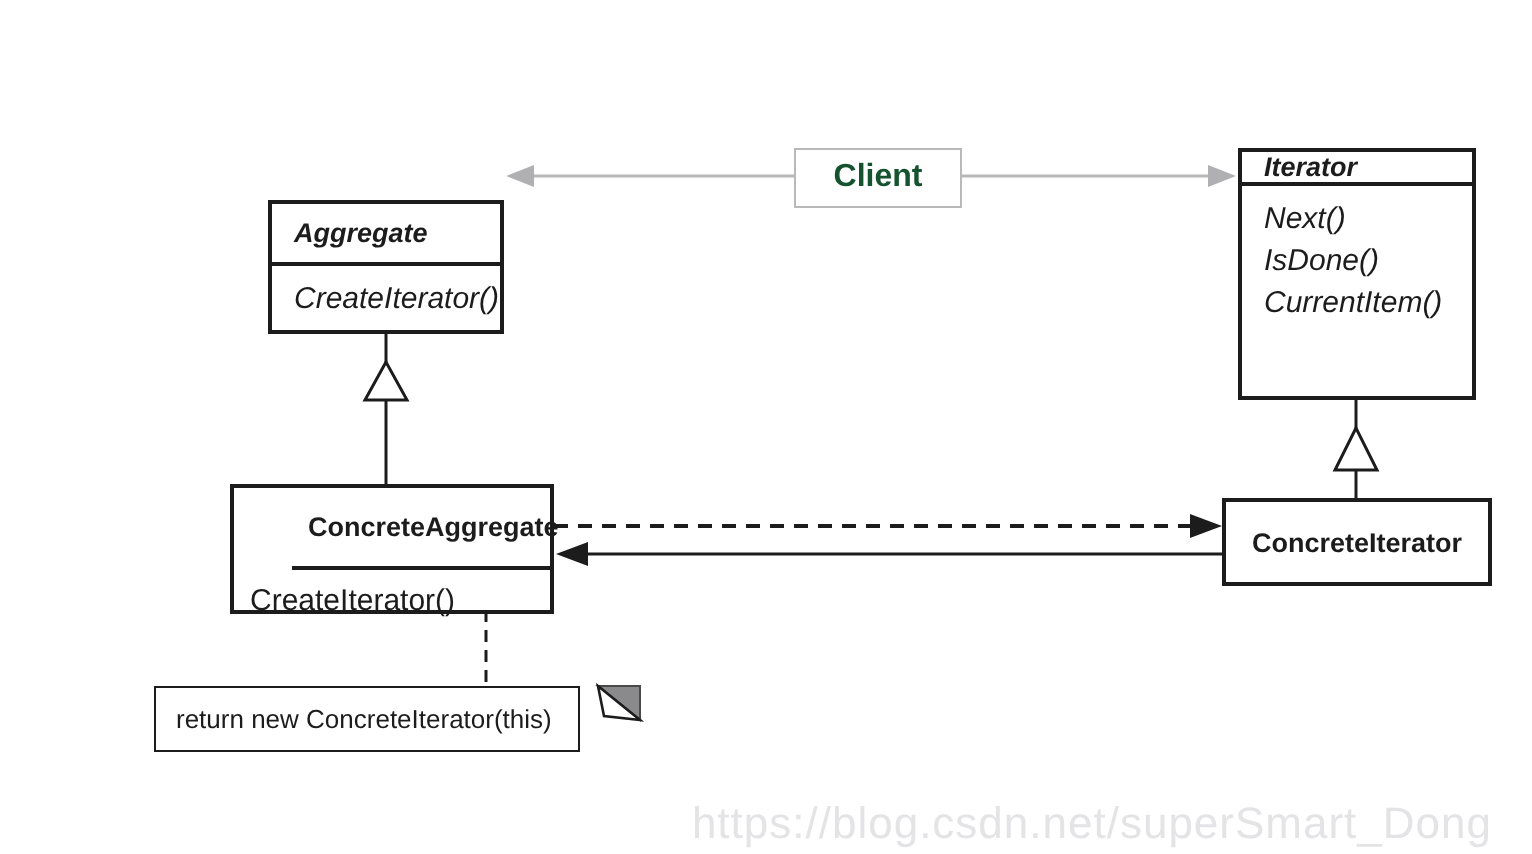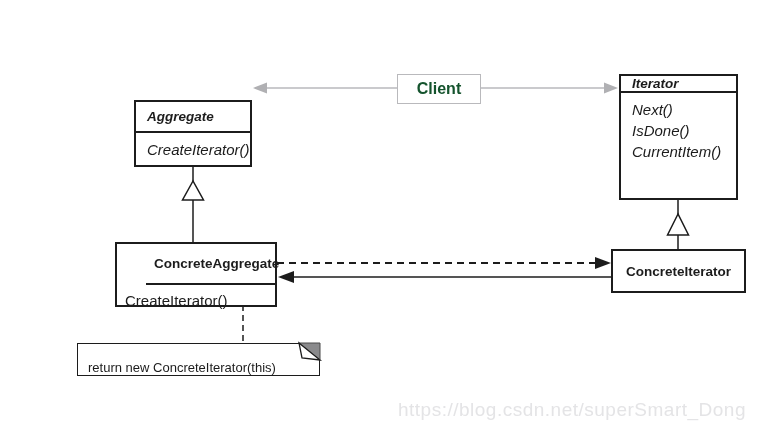--- a/index.html
+++ b/index.html
@@ -67,39 +67,39 @@
   
   #box-client {
     left: 397px; top: 74px; width: 84px; height: 30px;
     border: 1.5px solid #b9b9bc;
     z-index: 1;
   }
   #box-client .single-title { color: #14532d; font-size: 16px; }
 
   
   #note-box {
-    left: 77px; top: 343px; width: 243px; height: 33px;
+    left: 77px; top: 343px; width: 213px; height: 33px;
     border: 1.5px solid #1c1c1c;
     display: flex;
-    align-items: flex-end;
+    align-items: center;
     font-size: 13px;
     padding-left: 10px;
     z-index: 1;
   }
   #note-fold {
     position: absolute;
     left: 293px; top: 337px;
     z-index: 2;
   }
 
   
   #watermark {
     position: absolute;
     right: 20px; top: 399px;
-    font-size: 19px;
+    font-size: 22px;
     color: #e4e4e6;
     z-index: 1;
     letter-spacing: 0.5px;
     white-space: nowrap;
   }
 </style>
 </head>
 <body>
 
 <div id="canvas">

